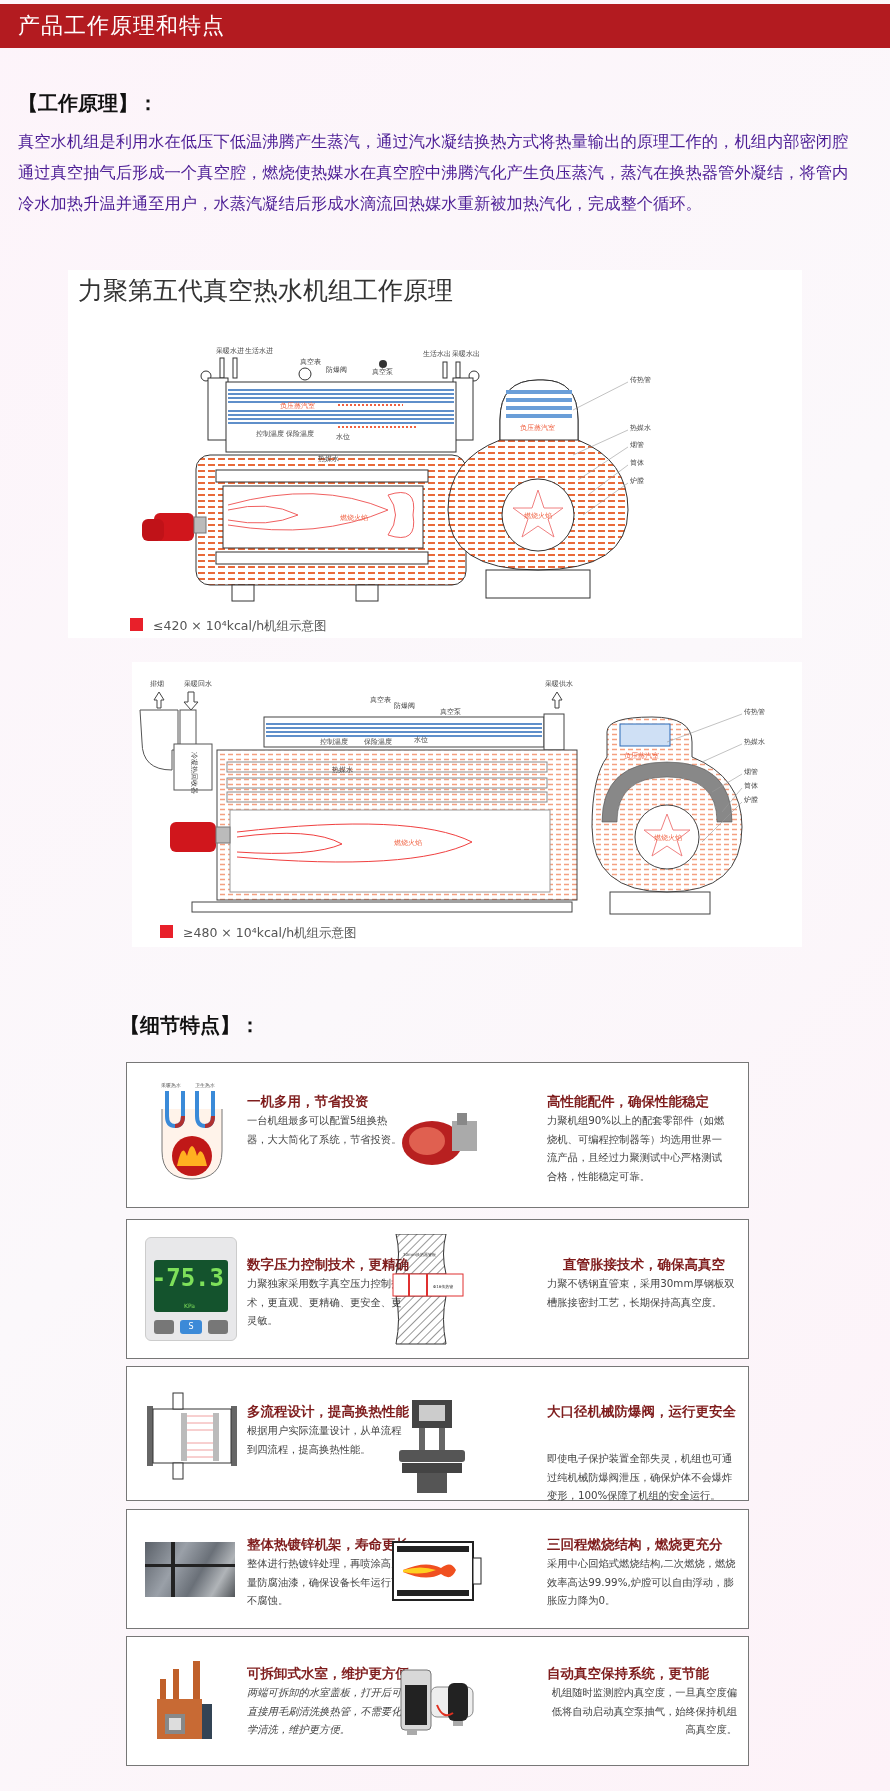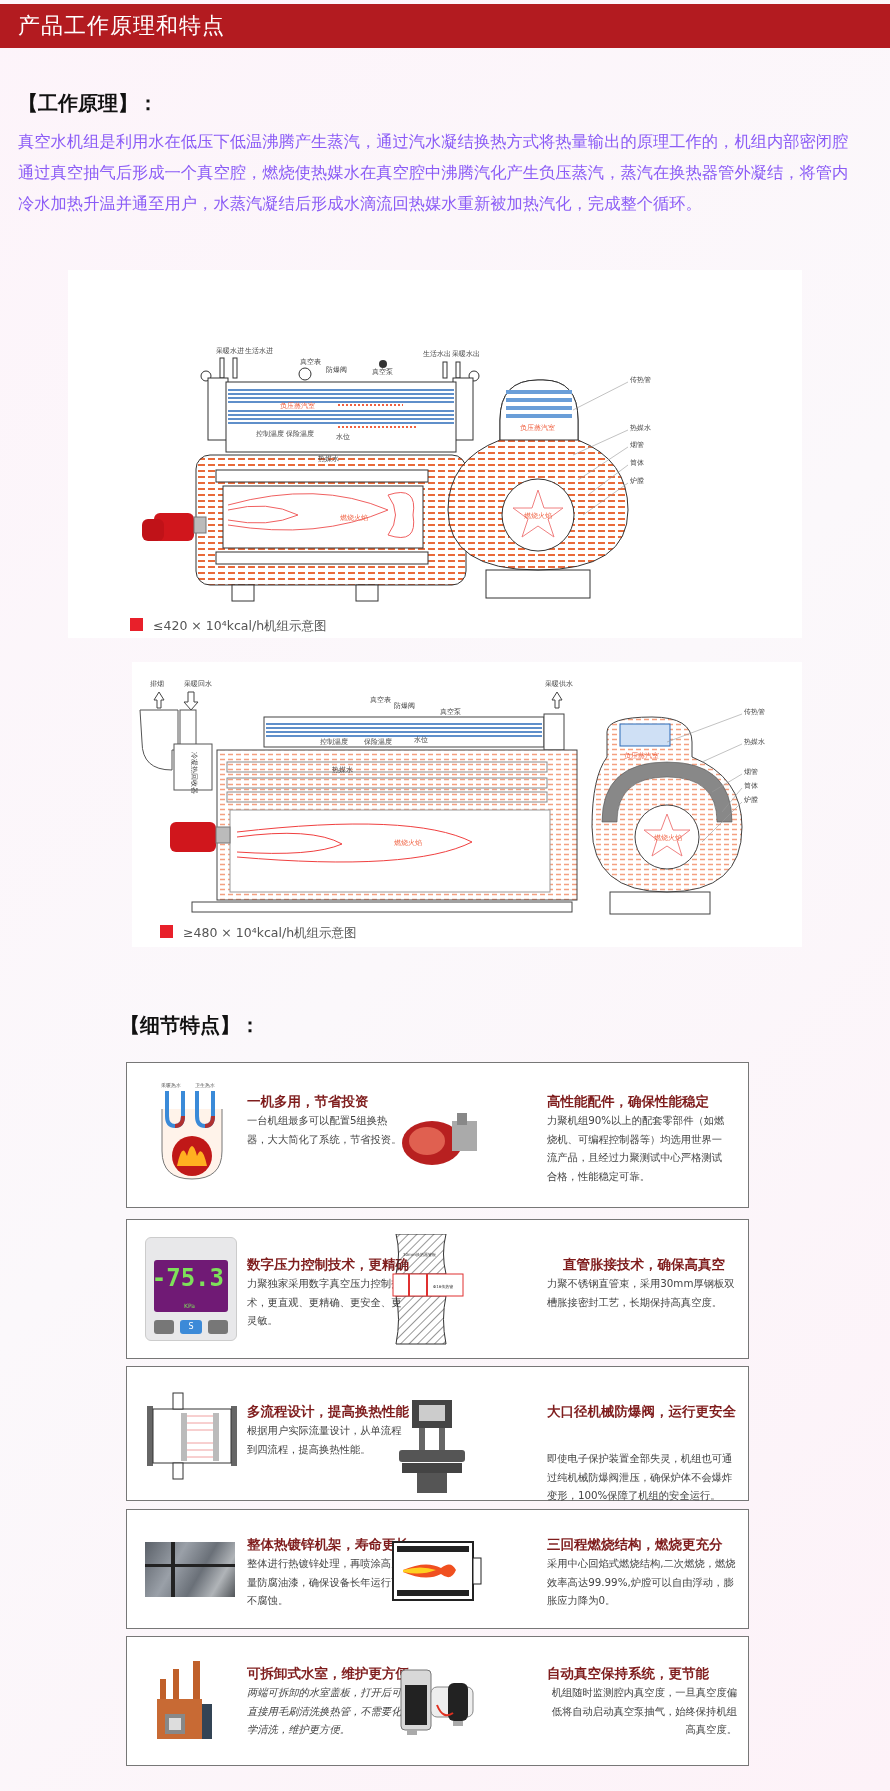--- a/index.html
+++ b/index.html
@@ -18,21 +18,21 @@
     color: #fff; font-size: 22px; line-height: 44px; padding-left: 18px;
     letter-spacing: 1px;
   }
   .sec-title {
     position: absolute; font-family: "DejaVu Serif", "Liberation Serif", serif;
     font-weight: bold; font-size: 20px; color: #111;
   }
   .intro-text {
     position: absolute; left: 18px; top: 126px; width: 840px;
     font-family: "DejaVu Serif", "Liberation Serif", serif;
-    font-size: 16.3px; line-height: 31px; color: #8b5cf6;
+    font-size: 16.3px; line-height: 31px; color: #4c1d95;
   }
   .diagram-panel {
     position: absolute; background: #fff;
   }
   .diag-title {
     position: absolute; left: 10px; top: 4px; font-size: 25px; color: #333;
     font-weight: normal;
   }
   .legend {
     position: absolute; font-size: 12.5px; color: #555; display: flex; align-items: flex-start;
@@ -59,20 +59,21 @@
 <body>
 
 <div class="header-bar">
   <span>产品工作原理和特点</span>
 </div>
 
 <div class="sec-title" style="left:18px; top:90px;">【工作原理】：</div>
 <div class="intro-text">真空水机组是利用水在低压下低温沸腾产生蒸汽，通过汽水凝结换热方式将热量输出的原理工作的，机组内部密闭腔通过真空抽气后形成一个真空腔，燃烧使热媒水在真空腔中沸腾汽化产生负压蒸汽，蒸汽在换热器管外凝结，将管内冷水加热升温并通至用户，水蒸汽凝结后形成水滴流回热媒水重新被加热汽化，完成整个循环。</div>
 
 <div class="diagram-panel" style="left:68px; top:270px; width:734px; height:368px;">
+  <div class="diag-title">力聚第五代真空热水机组工作原理</div>
   <svg width="734" height="368" style="position:absolute;left:0;top:0;">
     <defs>
       <pattern id="brick" width="10" height="6" patternUnits="userSpaceOnUse">
         <rect width="10" height="6" fill="#fff"></rect>
         <line x1="0" y1="3" x2="7" y2="3" stroke="#e86a3a" stroke-width="2"></line>
       </pattern>
       <pattern id="brick2" width="8" height="5" patternUnits="userSpaceOnUse">
         <rect width="8" height="5" fill="#fff"></rect>
         <line x1="0" y1="2.5" x2="5" y2="2.5" stroke="#f4a080" stroke-width="1.5"></line>
       </pattern>
@@ -272,21 +273,21 @@
       <rect x="60" y="10" width="10" height="12" fill="#888"></rect>
     </svg>
     <div class="feat-title" style="left:120px; top:30px;">高性能配件，确保性能稳定</div>
     <div class="feat-desc" style="left:120px; top:48px; width:185px;">力聚机组90%以上的配套零部件（如燃烧机、可编程控制器等）均选用世界一流产品，且经过力聚测试中心严格测试合格，性能稳定可靠。</div>
   </div>
 </div>
 
 <div class="feature-box" style="top:1219px; height:140px;">
   <div class="feature" style="left:0;">
     <div class="feat-img" style="left:18px; top:17px; width:92px; height:104px; background:#e8e8ea; border-radius:6px; border:1px solid #ccc;">
-      <div style="position:absolute; left:8px; top:22px; width:74px; height:52px; background:#701a75; border-radius:3px;">
+      <div style="position:absolute; left:8px; top:22px; width:74px; height:52px; background:#14532d; border-radius:3px;">
         <div style="position:absolute; right:4px; top:4px; color:#7ee05a; font-family:'DejaVu Sans Mono',monospace; font-size:24px; font-weight:bold;">-75.3</div>
         <div style="position:absolute; left:30px; bottom:3px; color:#7ee05a; font-size:6px;">KPa</div>
       </div>
       <div style="position:absolute; left:8px; top:82px; width:20px; height:14px; background:#777; border-radius:3px;"></div>
       <div style="position:absolute; left:34px; top:82px; width:22px; height:14px; background:#3c8ad8; border-radius:3px; color:#fff; font-size:8px; text-align:center; line-height:14px;">S</div>
       <div style="position:absolute; left:62px; top:82px; width:20px; height:14px; background:#777; border-radius:3px;"></div>
     </div>
     <div class="feat-title" style="left:120px; top:36px;">数字压力控制技术，更精确</div>
     <div class="feat-desc" style="left:120px; top:54px; width:162px;">力聚独家采用数字真空压力控制技术，更直观、更精确、更安全、更灵敏。</div>
   </div>

